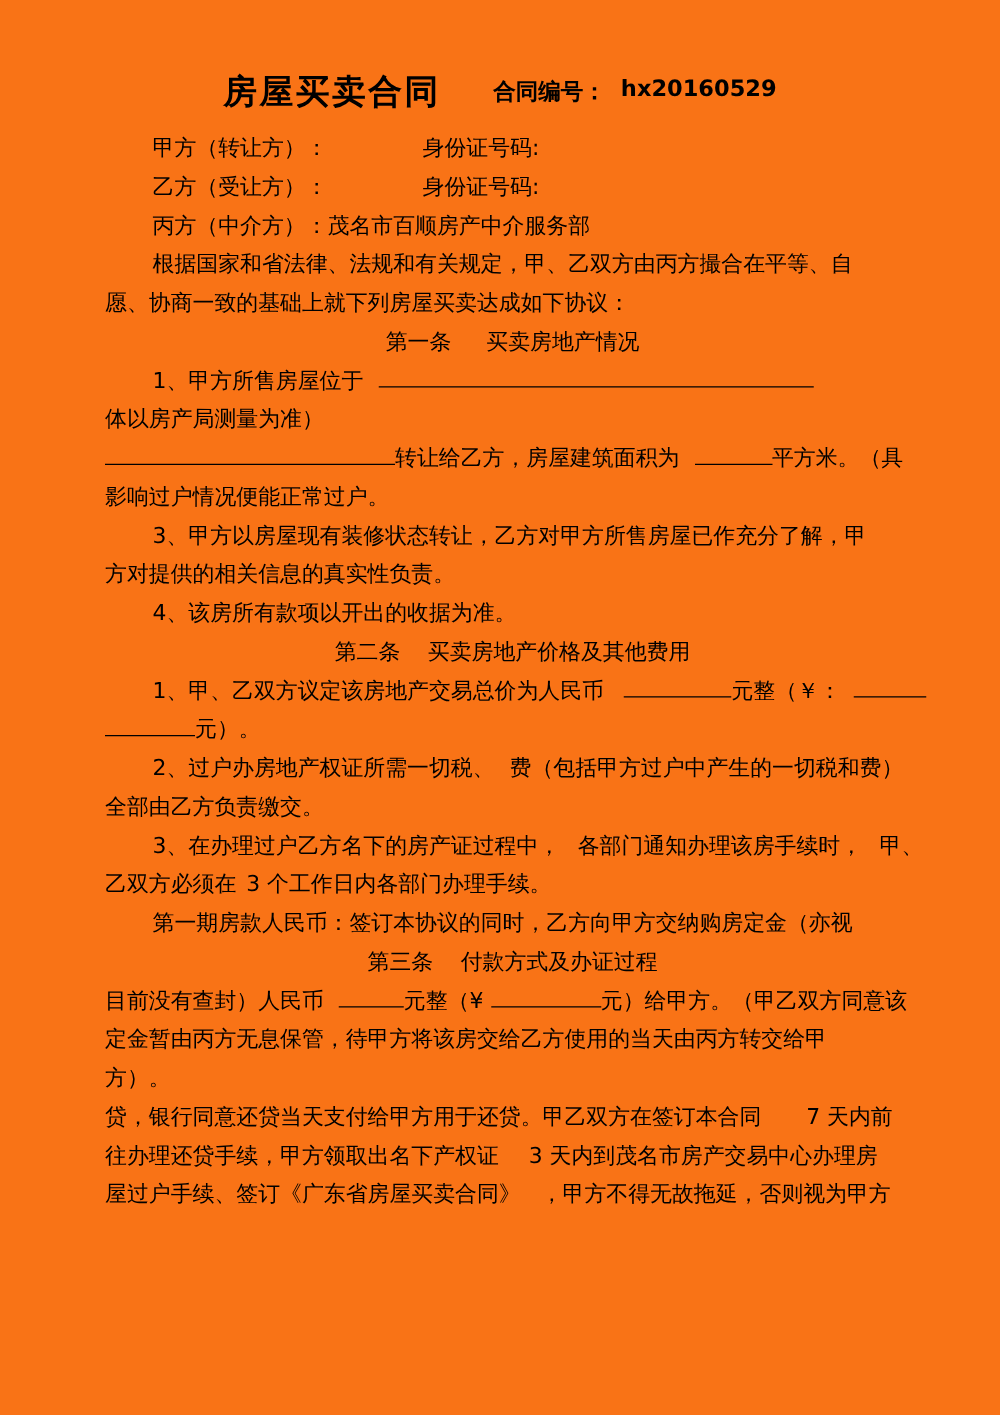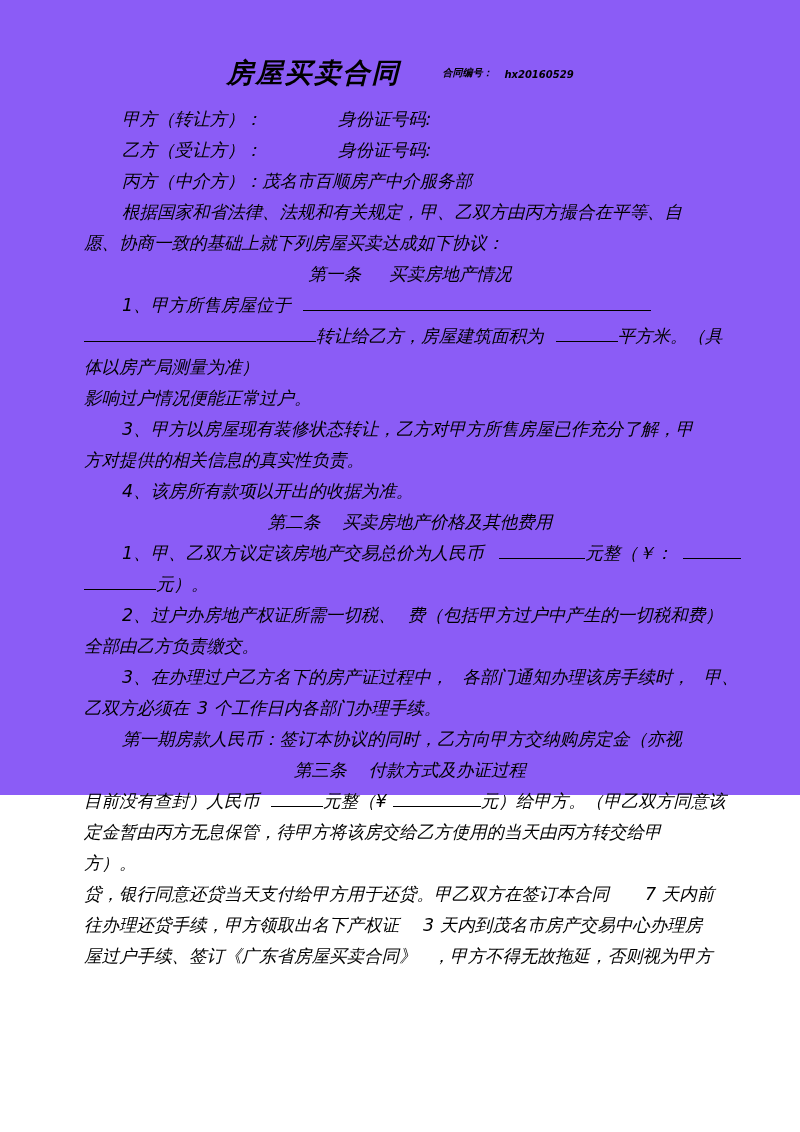--- a/index.html
+++ b/index.html
@@ -8,45 +8,44 @@
     background: #ffffff;
     width: 800px;
     height: 1132px;
     overflow: hidden;
     font-family: "DejaVu Sans", "Liberation Sans", sans-serif;
     color: #000000;
   }
   .page {
     box-sizing: border-box;
     width: 800px;
-    height: 795px;
+    height: 1132px;
     padding: 52px 64px 0 64px;
-    background: #8b5cf6;
-    font-style: italic;
+    background: #f97316;
   }
   .doc-header {
     display: flex;
     justify-content: center;
     align-items: center;
     gap: 42px;
     height: 42px;
     margin-bottom: 10px;
     white-space: nowrap;
   }
   .doc-title {
     font-size: 27px;
     font-weight: 700;
     letter-spacing: 2px;
   }
   .contract-no {
-    font-size: 10px;
+    font-size: 18px;
     font-weight: 700;
     display: flex;
     gap: 12px;
-    align-items: flex-end;
+    align-items: flex-start;
   }
   .doc-body {
     font-size: 17.5px;
   }
   .line {
     height: 31px;
     line-height: 31px;
     white-space: nowrap;
     margin-left: 20px;
   }
@@ -71,22 +70,22 @@
     </span>
   </div>
   <div class="doc-body">
       <div class="line indent"><span>甲方（转让方）：</span><span class="gap" style="width: 76px;"></span><span>身份证号码:</span></div>
       <div class="line indent"><span>乙方（受让方）：</span><span class="gap" style="width: 76px;"></span><span>身份证号码:</span></div>
       <div class="line indent"><span>丙方（中介方）：茂名市百顺房产中介服务部</span></div>
       <div class="line indent"><span>根据国家和省法律、法规和有关规定，甲、乙双方由丙方撮合在平等、自</span></div>
       <div class="line"><span>愿、协商一致的基础上就下列房屋买卖达成如下协议：</span></div>
       <div class="line center"><span>第一条</span><span class="gap" style="width: 28px;"></span><span>买卖房地产情况</span></div>
       <div class="line indent"><span>1、甲方所售房屋位于</span><span class="gap" style="width: 12px;"></span><span class="blank" style="width: 348px;"></span></div>
+      <div class="line"><span>体以房产局测量为准）</span></div>
       <div class="line"><span class="blank" style="width: 232px;"></span><span>转让给乙方，房屋建筑面积为</span><span class="gap" style="width: 12px;"></span><span class="blank" style="width: 62px;"></span><span>平方米。（具</span></div>
-      <div class="line"><span>体以房产局测量为准）</span></div>
       <div class="line"><span>影响过户情况便能正常过户。</span></div>
       <div class="line indent"><span>3、甲方以房屋现有装修状态转让，乙方对甲方所售房屋已作充分了解，甲</span></div>
       <div class="line"><span>方对提供的相关信息的真实性负责。</span></div>
       <div class="line indent"><span>4、该房所有款项以开出的收据为准。</span></div>
       <div class="line center"><span>第二条</span><span class="gap" style="width: 22px;"></span><span>买卖房地产价格及其他费用</span></div>
       <div class="line indent"><span>1、甲、乙双方议定该房地产交易总价为人民币</span><span class="gap" style="width: 16px;"></span><span class="blank" style="width: 86px;"></span><span>元整（￥：</span><span class="gap" style="width: 10px;"></span><span class="blank" style="width: 58px;"></span></div>
       <div class="line"><span class="blank" style="width: 72px;"></span><span>元）。</span></div>
       <div class="line indent"><span>2、过户办房地产权证所需一切税、</span><span class="gap" style="width: 12px;"></span><span>费（包括甲方过户中产生的一切税和费）</span></div>
       <div class="line"><span>全部由乙方负责缴交。</span></div>
       <div class="line indent"><span>3、在办理过户乙方名下的房产证过程中，</span><span class="gap" style="width: 14px;"></span><span>各部门通知办理该房手续时，</span><span class="gap" style="width: 14px;"></span><span>甲、</span></div>

